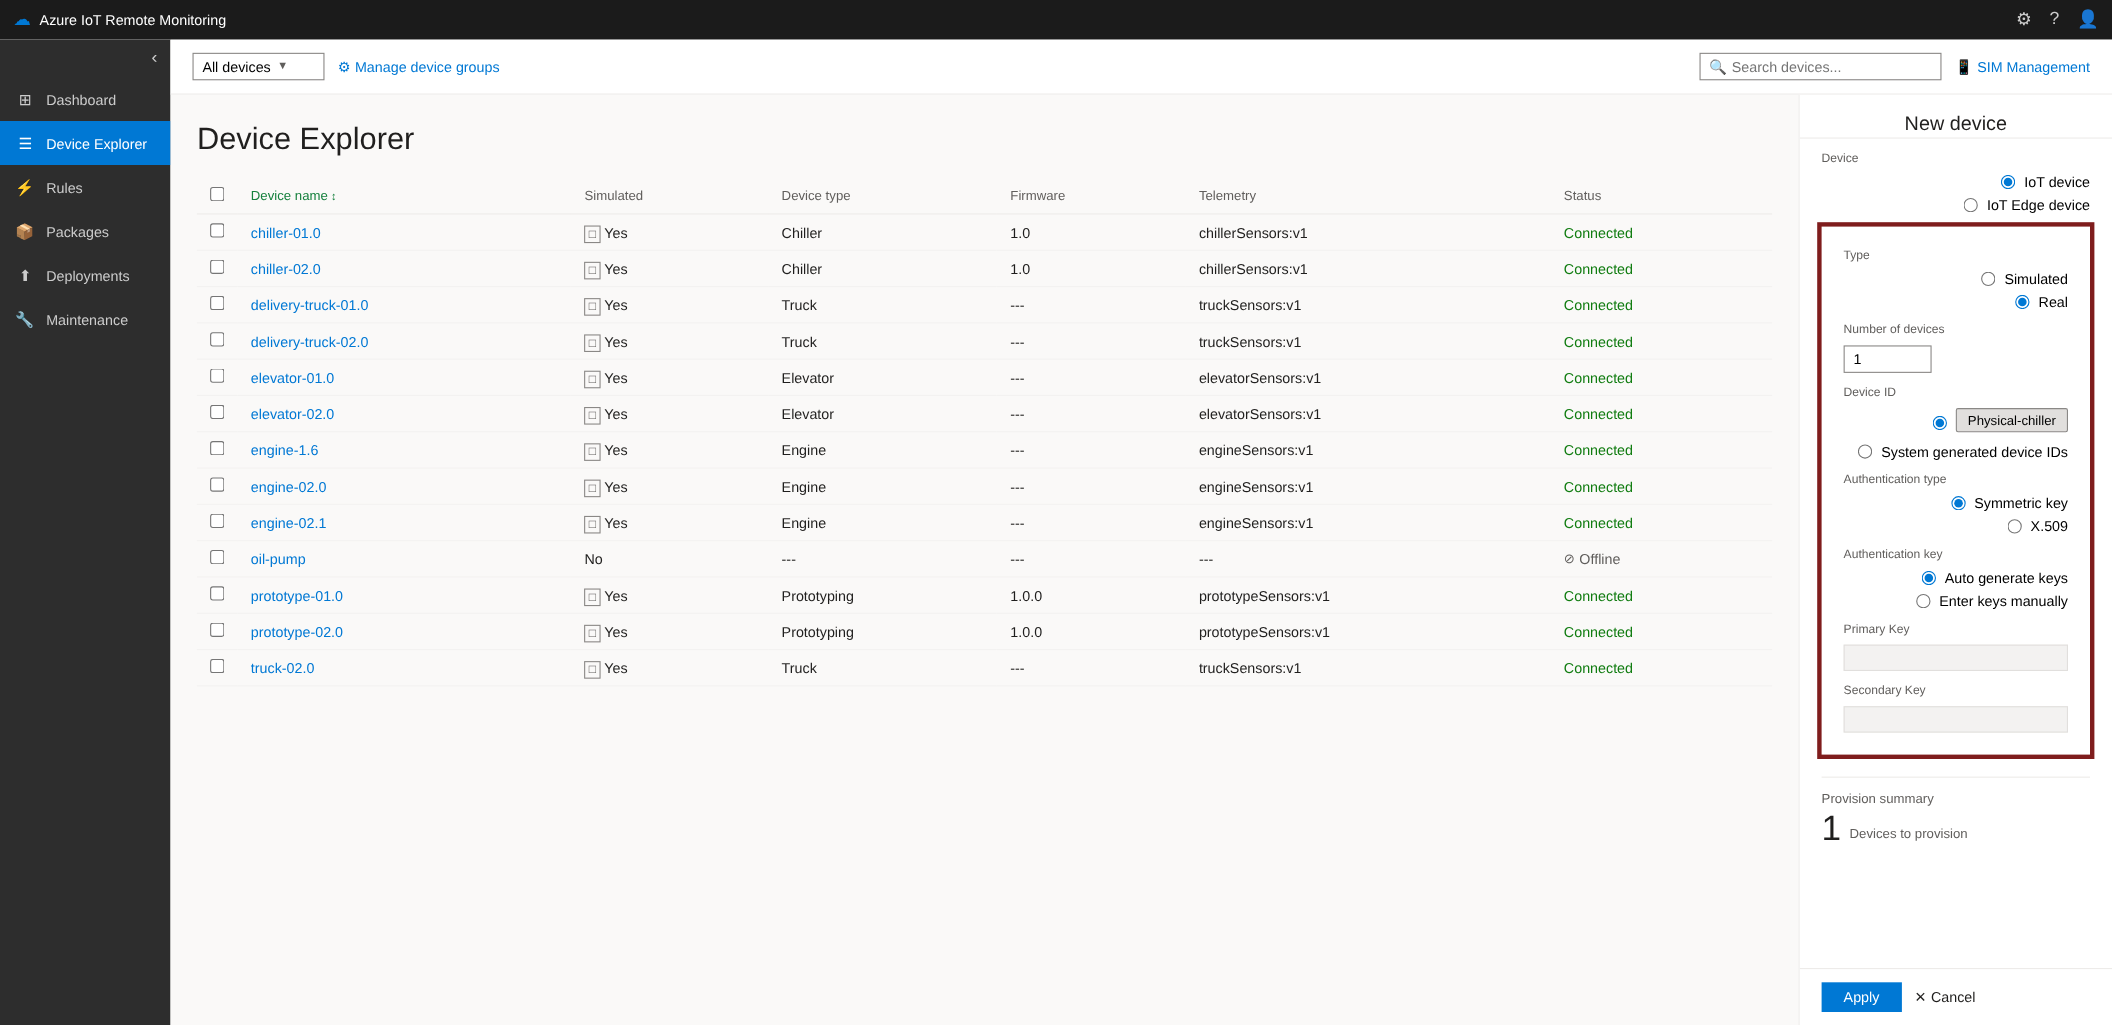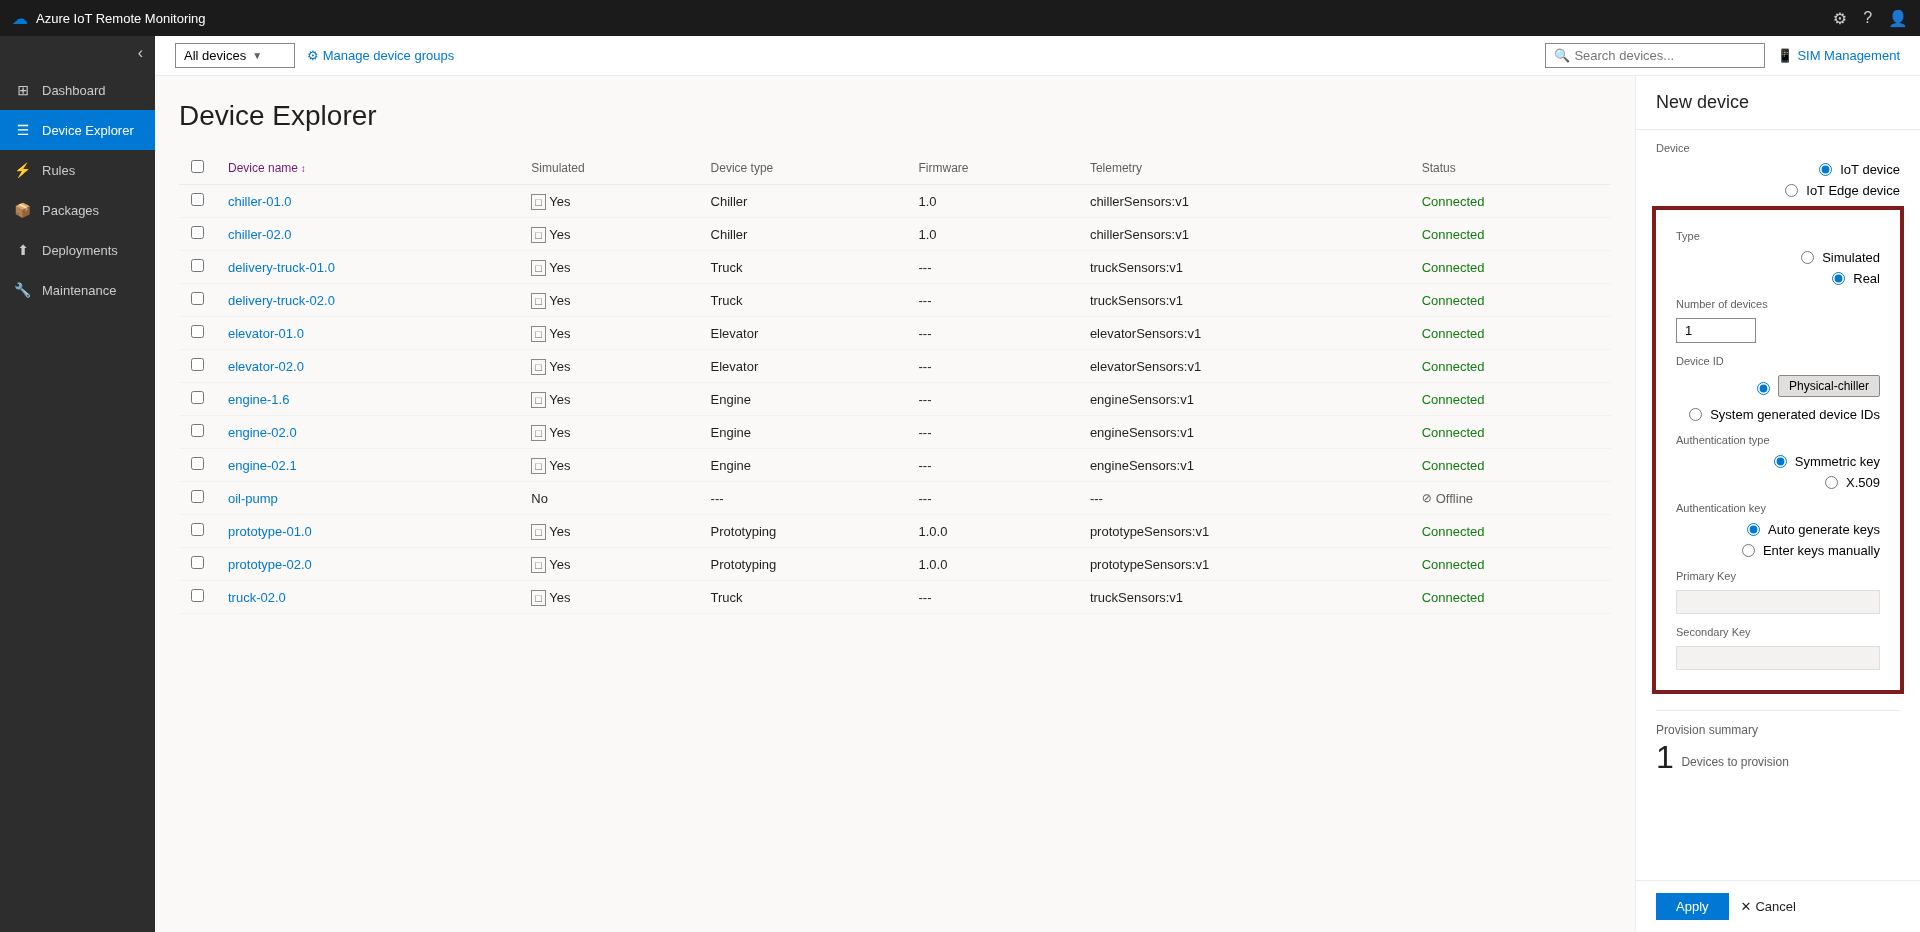--- a/index.html
+++ b/index.html
@@ -16,48 +16,48 @@
     .sidebar { background: #2d2d2d; width: 155px; flex-shrink: 0; display: flex; flex-direction: column; color: #ccc; }
     .sidebar-toggle { padding: 8px 12px; color: #ccc; cursor: pointer; font-size: 16px; text-align: right; }
     .sidebar-item { display: flex; align-items: center; gap: 10px; padding: 12px 14px; cursor: pointer; font-size: 13px; color: #ccc; }
     .sidebar-item.active { background: #0078d4; color: #fff; }
     .sidebar-item .icon { font-size: 14px; width: 18px; text-align: center; }
 
     
     .content-area { flex: 1; display: flex; flex-direction: column; overflow: hidden; background: #faf9f8; }
 
     
-    .toolbar { background: #fff; border-bottom: 1px solid #edebe9; padding: 8px 20px; display: flex; align-items: center; gap: 12px; flex-shrink: 0; height: 40px; }
+    .toolbar { background: #fff; border-bottom: 1px solid #edebe9; padding: 8px 20px; display: flex; align-items: center; gap: 12px; flex-shrink: 0; height: 50px; }
     .device-group-select { border: 1px solid #8a8886; padding: 4px 8px; font-size: 13px; background: #fff; cursor: pointer; display: flex; align-items: center; gap: 6px; min-width: 120px; }
     .manage-groups-btn { color: #0078d4; cursor: pointer; font-size: 13px; display: flex; align-items: center; gap: 4px; text-decoration: none; }
     .search-box { margin-left: auto; border: 1px solid #8a8886; padding: 4px 28px 4px 8px; font-size: 13px; width: 220px; position: relative; display: flex; align-items: center; background: #fff; }
     .search-box input { border: none; outline: none; font-size: 13px; width: 100%; color: #605e5c; }
     .sim-btn { color: #0078d4; cursor: pointer; font-size: 13px; display: flex; align-items: center; gap: 4px; }
 
     
     .page-content { flex: 1; display: flex; overflow: hidden; }
 
     
     .device-list-area { flex: 1; overflow-y: auto; padding: 24px 24px 0 24px; }
     .page-title { font-size: 28px; font-weight: 300; color: #201f1e; margin-bottom: 20px; }
 
     
     .device-table { width: 100%; border-collapse: collapse; }
     .device-table th { font-size: 12px; color: #605e5c; font-weight: 400; padding: 8px 12px; text-align: left; border-bottom: 1px solid #edebe9; white-space: nowrap; }
-    .device-table th.sortable { color: #701a75; cursor: pointer; }
+    .device-table th.sortable { color: #15803d; cursor: pointer; }
     .device-table th.sortable::after { content: ' ↕'; font-size: 10px; }
     .device-table td { padding: 8px 12px; border-bottom: 1px solid #f3f2f1; font-size: 13px; color: #201f1e; vertical-align: middle; }
     .device-link { color: #0078d4; cursor: pointer; text-decoration: none; }
     .checkbox-col { width: 32px; }
     .status-connected { color: #107c10; }
     .status-offline { color: #605e5c; display: flex; align-items: center; gap: 4px; }
 
     
     .side-panel { width: 285px; background: #fff; border-left: 1px solid #edebe9; display: flex; flex-direction: column; flex-shrink: 0; overflow: hidden; }
-    .panel-header { padding: 16px 20px 16px; border-bottom: 1px solid #edebe9; flex-shrink: 0; }
+    .panel-header { padding: 16px 20px 2px; border-bottom: 1px solid #edebe9; flex-shrink: 0; text-align: center; }
     .panel-title { font-size: 18px; font-weight: 300; color: #201f1e; }
     .panel-body { flex: 1; overflow-y: auto; padding: 12px 20px; }
     .panel-footer { padding: 12px 20px; border-top: 1px solid #edebe9; display: flex; align-items: center; gap: 12px; flex-shrink: 0; }
 
     .panel-section-label { font-size: 11px; color: #605e5c; margin-bottom: 8px; margin-top: 12px; }
     .panel-section-label:first-child { margin-top: 0; }
 
     .radio-group { display: flex; flex-direction: column; gap: 6px; margin-bottom: 8px; align-items: flex-end; }
     .radio-option { display: flex; align-items: center; gap: 8px; cursor: pointer; font-size: 13px; }
     .radio-option input[type="radio"] { accent-color: #0078d4; cursor: pointer; }

